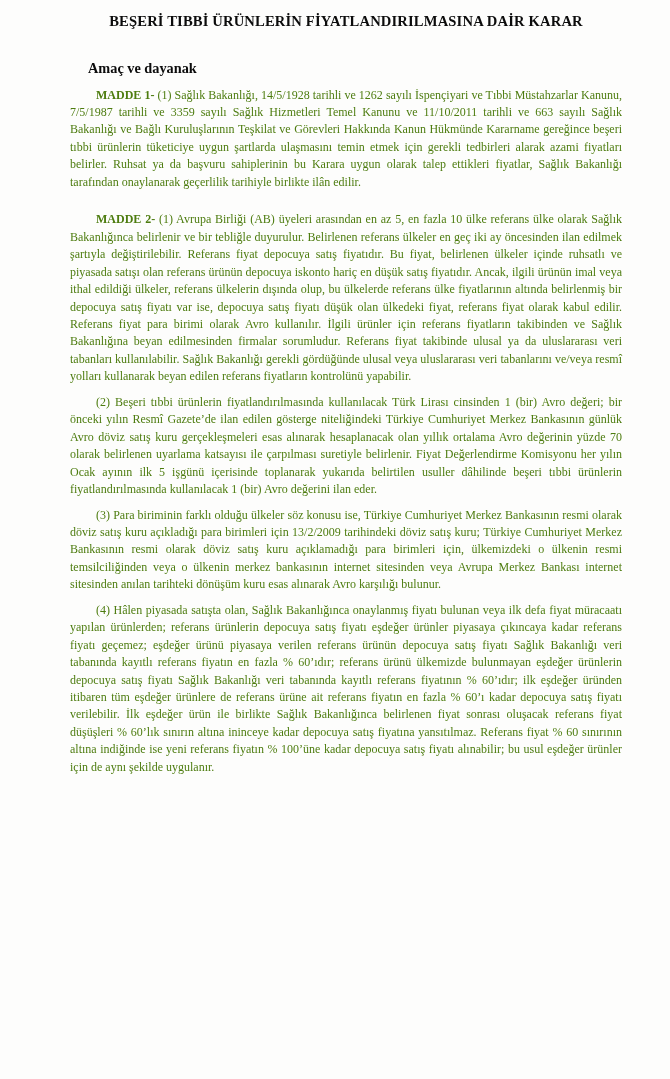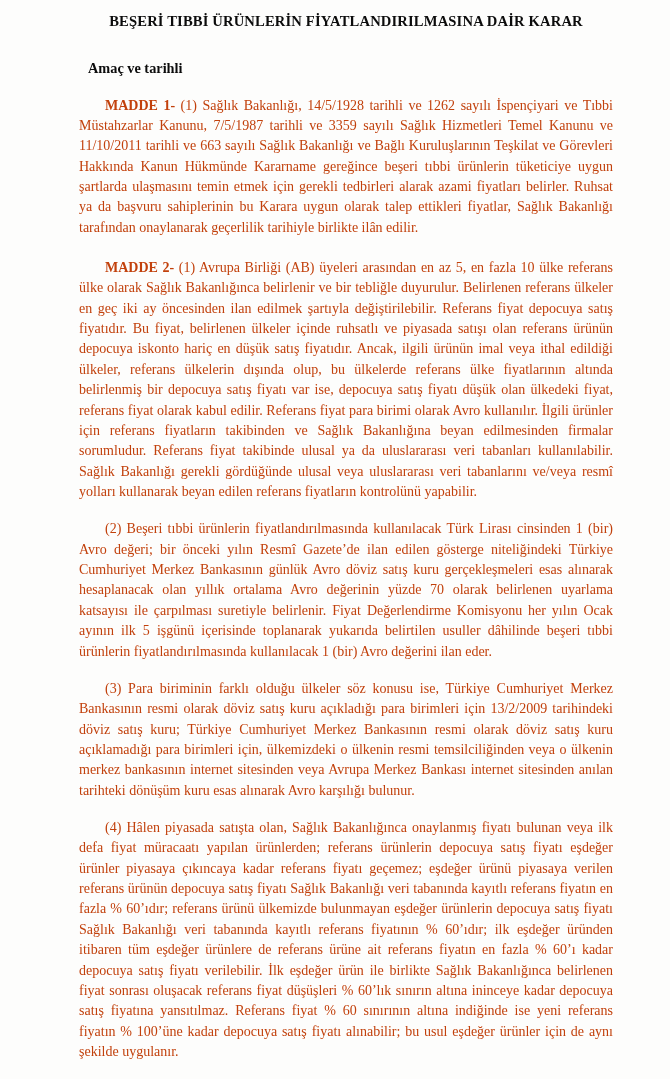--- a/index.html
+++ b/index.html
@@ -43,27 +43,27 @@
   }
   .section-heading {
     font-size: 14.3px;
     font-weight: bold;
     margin: 0 0 1px 0;
     padding-left: 26px;
     line-height: 1.42;
     color: #0c0c0c;
   }
   p.para {
-    font-size: 14px;
+    font-size: 12px;
     line-height: 1.455;
     text-align: justify;
     text-justify: inter-word;
-    margin: 17px;
+    margin: 8px;
     text-indent: 26px;
-    color: #c2410c;
+    color: #4d7c0f;
     hyphens: none;
   }
   p.para.first-article {
     text-indent: 26px;
   }
   .article-label {
     font-weight: bold;
   }
   .gap-before {
     margin-top: 20px;
@@ -74,21 +74,21 @@
 </style>
 </head>
 <body>
 
 <div class="page">
   <div class="content">
 
     <h1 class="doc-title">BEŞERİ TIBBİ ÜRÜNLERİN FİYATLANDIRILMASINA DAİR KARAR</h1>
 
     <div class="section">
-      <div class="section-heading">Amaç ve tarihli</div>
+      <div class="section-heading">Amaç ve dayanak</div>
       <p class="para first-article">
         <span class="article-label">MADDE 1-</span><span> (1) Sağlık Bakanlığı, 14/5/1928 tarihli ve 1262 sayılı İspençiyari ve Tıbbi Müstahzarlar Kanunu, 7/5/1987 tarihli ve 3359 sayılı Sağlık Hizmetleri Temel Kanunu ve 11/10/2011 tarihli ve 663 sayılı Sağlık Bakanlığı ve Bağlı Kuruluşlarının Teşkilat ve Görevleri Hakkında Kanun Hükmünde Kararname gereğince beşeri tıbbi ürünlerin tüketiciye uygun şartlarda ulaşmasını temin etmek için gerekli tedbirleri alarak azami fiyatları belirler. Ruhsat ya da başvuru sahiplerinin bu Karara uygun olarak talep ettikleri fiyatlar, Sağlık Bakanlığı tarafından onaylanarak geçerlilik tarihiyle birlikte ilân edilir.</span>
       </p>
     </div>
 
     <div class="section gap-before">
 
       <p class="para first-article">
         <span class="article-label">MADDE 2-</span><span> (1) Avrupa Birliği (AB) üyeleri arasından en az 5, en fazla 10 ülke referans ülke olarak Sağlık Bakanlığınca belirlenir ve bir tebliğle duyurulur. Belirlenen referans ülkeler en geç iki ay öncesinden ilan edilmek şartıyla değiştirilebilir. Referans fiyat depocuya satış fiyatıdır. Bu fiyat, belirlenen ülkeler içinde ruhsatlı ve piyasada satışı olan referans ürünün depocuya iskonto hariç en düşük satış fiyatıdır. Ancak, ilgili ürünün imal veya ithal edildiği ülkeler, referans ülkelerin dışında olup, bu ülkelerde referans ülke fiyatlarının altında belirlenmiş bir depocuya satış fiyatı var ise, depocuya satış fiyatı düşük olan ülkedeki fiyat, referans fiyat olarak kabul edilir. Referans fiyat para birimi olarak Avro kullanılır. İlgili ürünler için referans fiyatların takibinden ve Sağlık Bakanlığına beyan edilmesinden firmalar sorumludur. Referans fiyat takibinde ulusal ya da uluslararası veri tabanları kullanılabilir. Sağlık Bakanlığı gerekli gördüğünde ulusal veya uluslararası veri tabanlarını ve/veya resmî yolları kullanarak beyan edilen referans fiyatların kontrolünü yapabilir.</span>
       </p>

